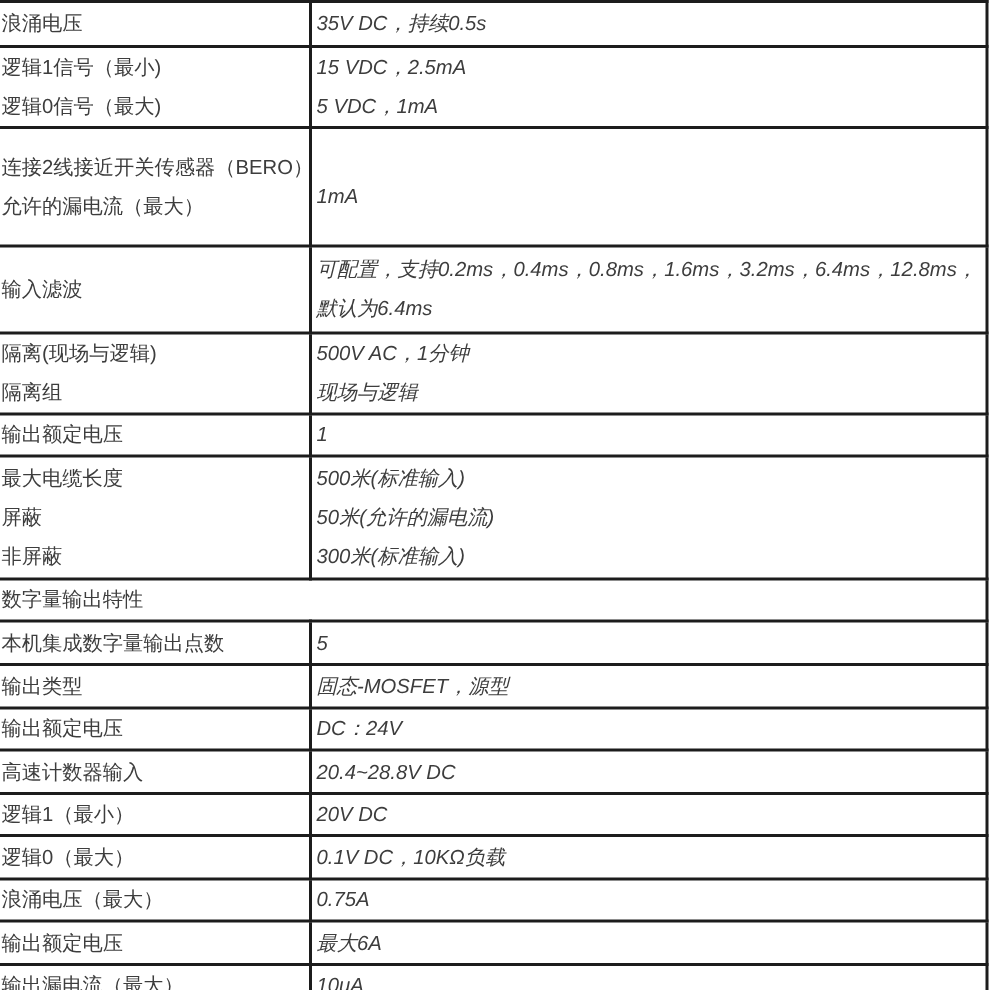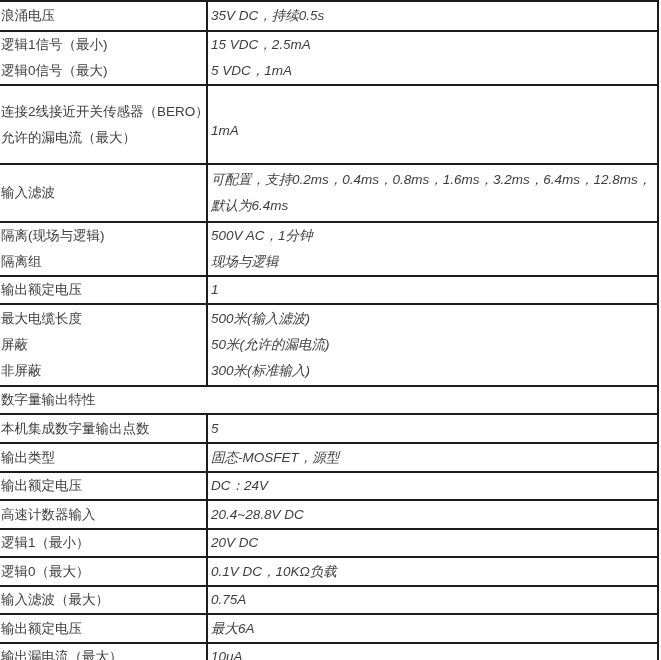--- a/index.html
+++ b/index.html
@@ -97,21 +97,21 @@
           <div class="line">1</div>
         </td>
       </tr>
       <tr style="height: 82px;">
         <td class="cell label-cell">
           <div class="line">最大电缆长度</div>
           <div class="line">屏蔽</div>
           <div class="line">非屏蔽</div>
         </td>
         <td class="cell value-cell">
-          <div class="line">500米(输入滤波)</div>
+          <div class="line">500米(标准输入)</div>
           <div class="line">50米(允许的漏电流)</div>
           <div class="line">300米(标准输入)</div>
         </td>
       </tr>
       <tr style="height: 27px;">
         <td colspan="2" class="cell section-cell">
           <div class="line">数字量输出特性</div>
         </td>
       </tr>
       <tr style="height: 29px;">
@@ -157,21 +157,21 @@
       <tr style="height: 29px;">
         <td class="cell label-cell">
           <div class="line">逻辑0（最大）</div>
         </td>
         <td class="cell value-cell">
           <div class="line">0.1V DC，10KΩ负载</div>
         </td>
       </tr>
       <tr style="height: 28px;">
         <td class="cell label-cell">
-          <div class="line">输入滤波（最大）</div>
+          <div class="line">浪涌电压（最大）</div>
         </td>
         <td class="cell value-cell">
           <div class="line">0.75A</div>
         </td>
       </tr>
       <tr style="height: 29px;">
         <td class="cell label-cell">
           <div class="line">输出额定电压</div>
         </td>
         <td class="cell value-cell">

